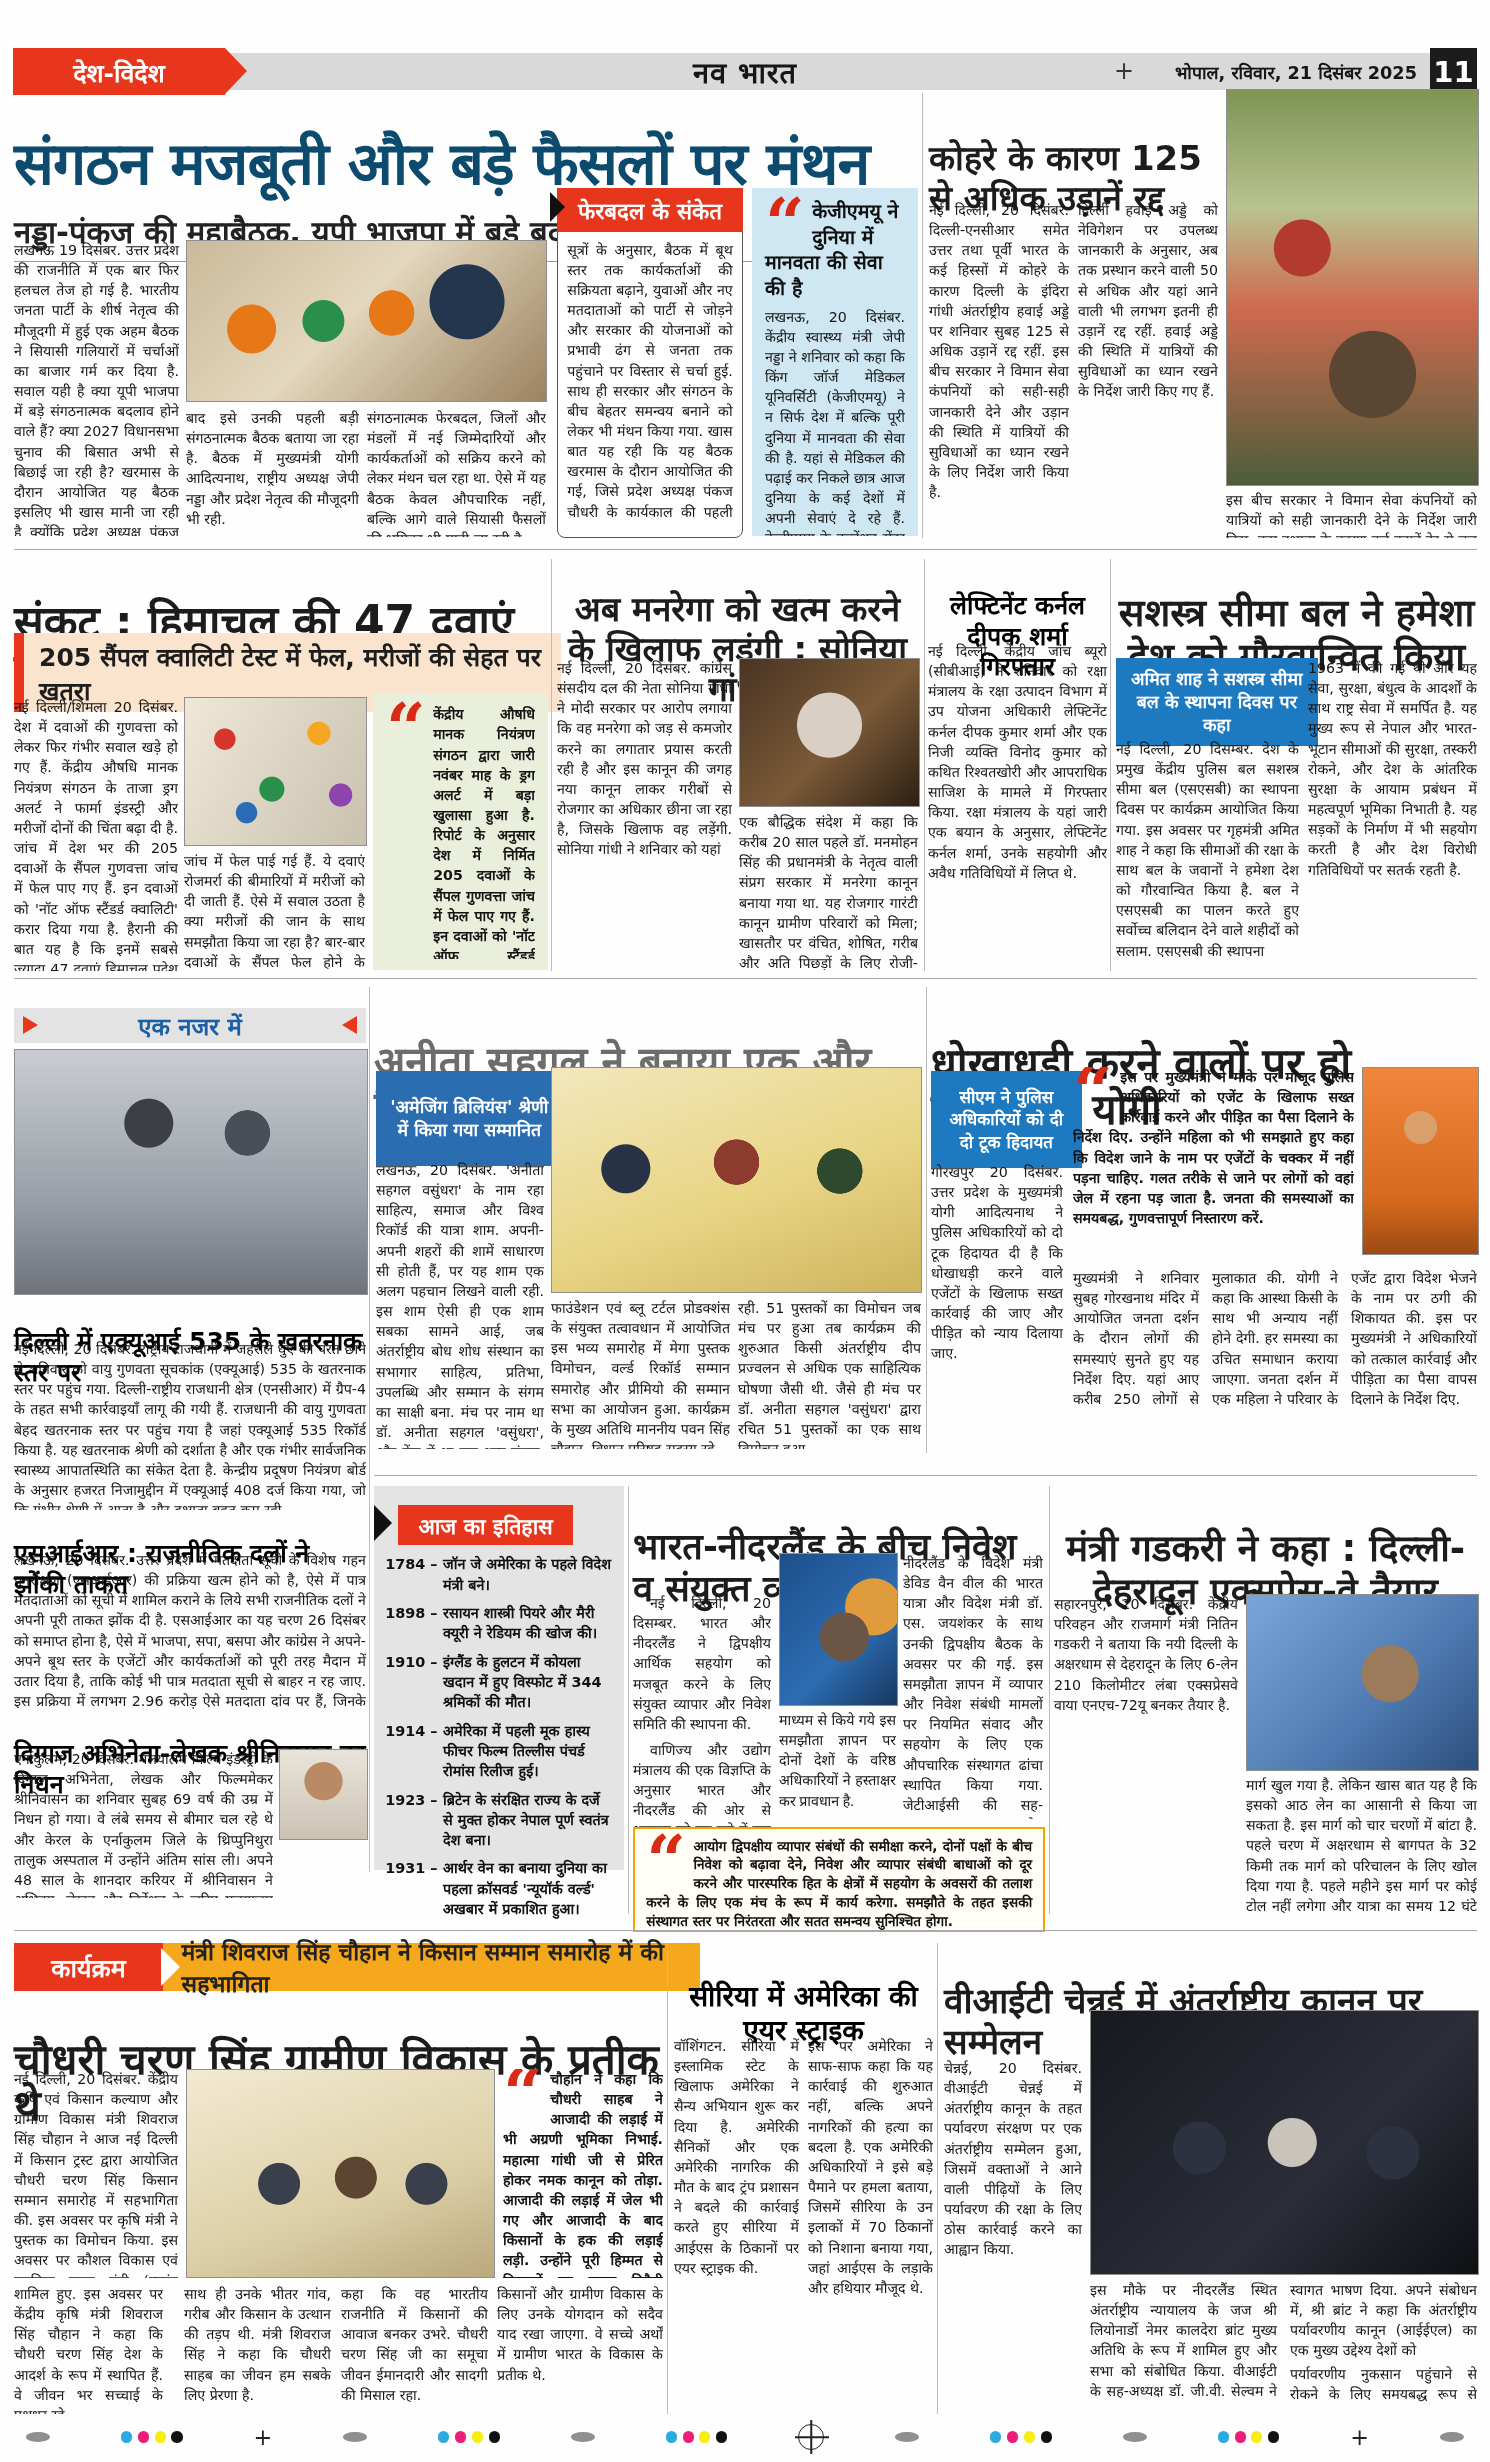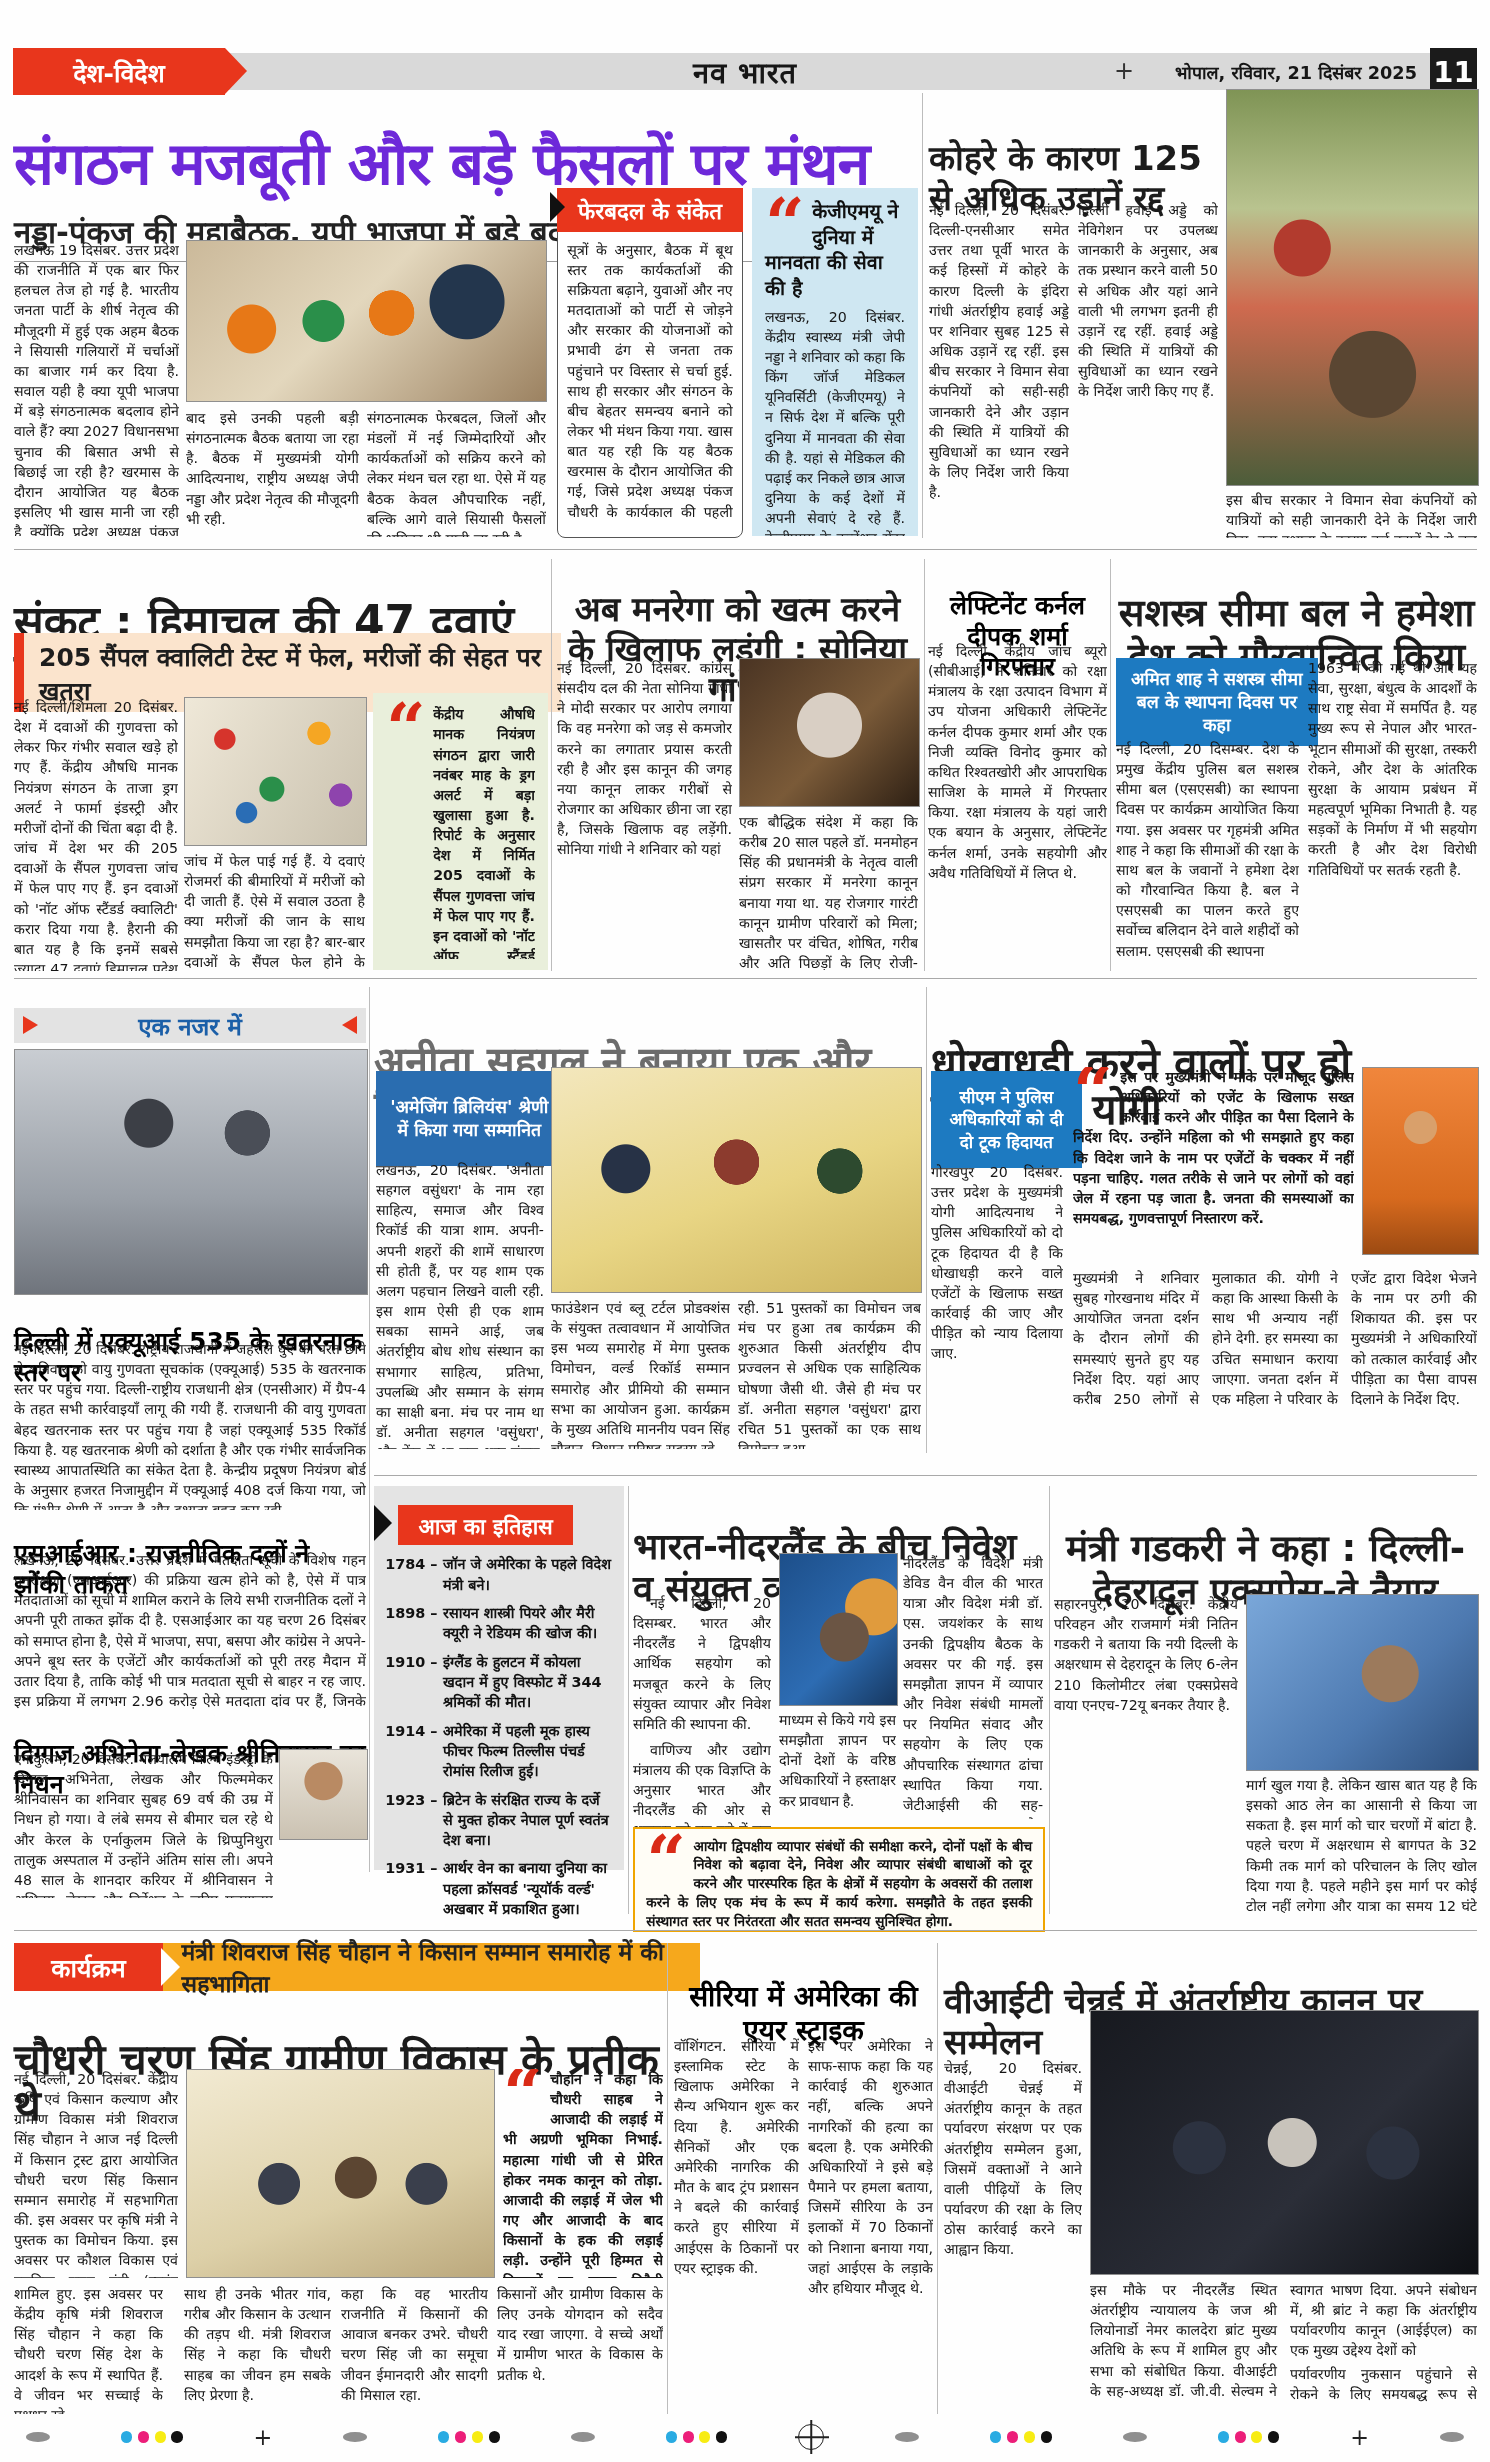--- a/index.html
+++ b/index.html
@@ -16,21 +16,21 @@
   .sec-tag::after{content:"";position:absolute;right:-22.4px;top:0;border-top:23px solid transparent;
            border-bottom:23px solid transparent;border-left:22.4px solid #e8361c;}
   .paper-name{position:absolute;left:0;width:100%;top:0;height:37px;display:flex;align-items:center;justify-content:center;
            font-size:29px;font-weight:900;letter-spacing:0.9px;color:#161616;}
   .m-cross{position:absolute;left:1101px;top:3.7px;font-size:24px;color:#333;font-weight:400;}
   .m-date{position:absolute;right:60px;top:0;height:37px;display:flex;align-items:center;font-size:17.7px;font-weight:800;color:#161616;}
   .pagenum{position:absolute;right:0;top:-4.7px;width:47px;height:47px;background:#1b1b1b;color:#fff;
            display:flex;align-items:center;justify-content:center;font-size:29px;font-weight:800;}
 
   
-  .h-xl{font-size:59px;font-weight:800;color:#6d28d9;line-height:1.04;letter-spacing:-0.9px;}
+  .h-xl{font-size:59px;font-weight:800;color:#0c4a6e;line-height:1.04;letter-spacing:-0.9px;}
   .h-lg{font-size:44px;font-weight:800;color:#1c1c1c;line-height:1.1;}
   .h-md2{font-size:34px;font-weight:800;color:#1c1c1c;line-height:1.18;text-align:center;}
   .h-md{font-size:34px;font-weight:800;color:#1c1c1c;line-height:1.18;}
   .h-sm{font-size:25px;font-weight:800;color:#000000;line-height:1.22;}
   .h-gray{color:#6c6c6c;}
   .lead-sub{font-size:31px;font-weight:800;color:#222;border-bottom:0.9px solid #999;padding-bottom:9.3px;}
 
   .body-txt{font-size:14.2px;line-height:1.42;text-align:justify;font-weight:500;color:#151515;overflow:hidden;}
   .body-txt p{margin:0 0 5.6px 0;text-indent:17px;}
   .photo{position:absolute;border:0.9px solid #8f8f8f;overflow:hidden;}

